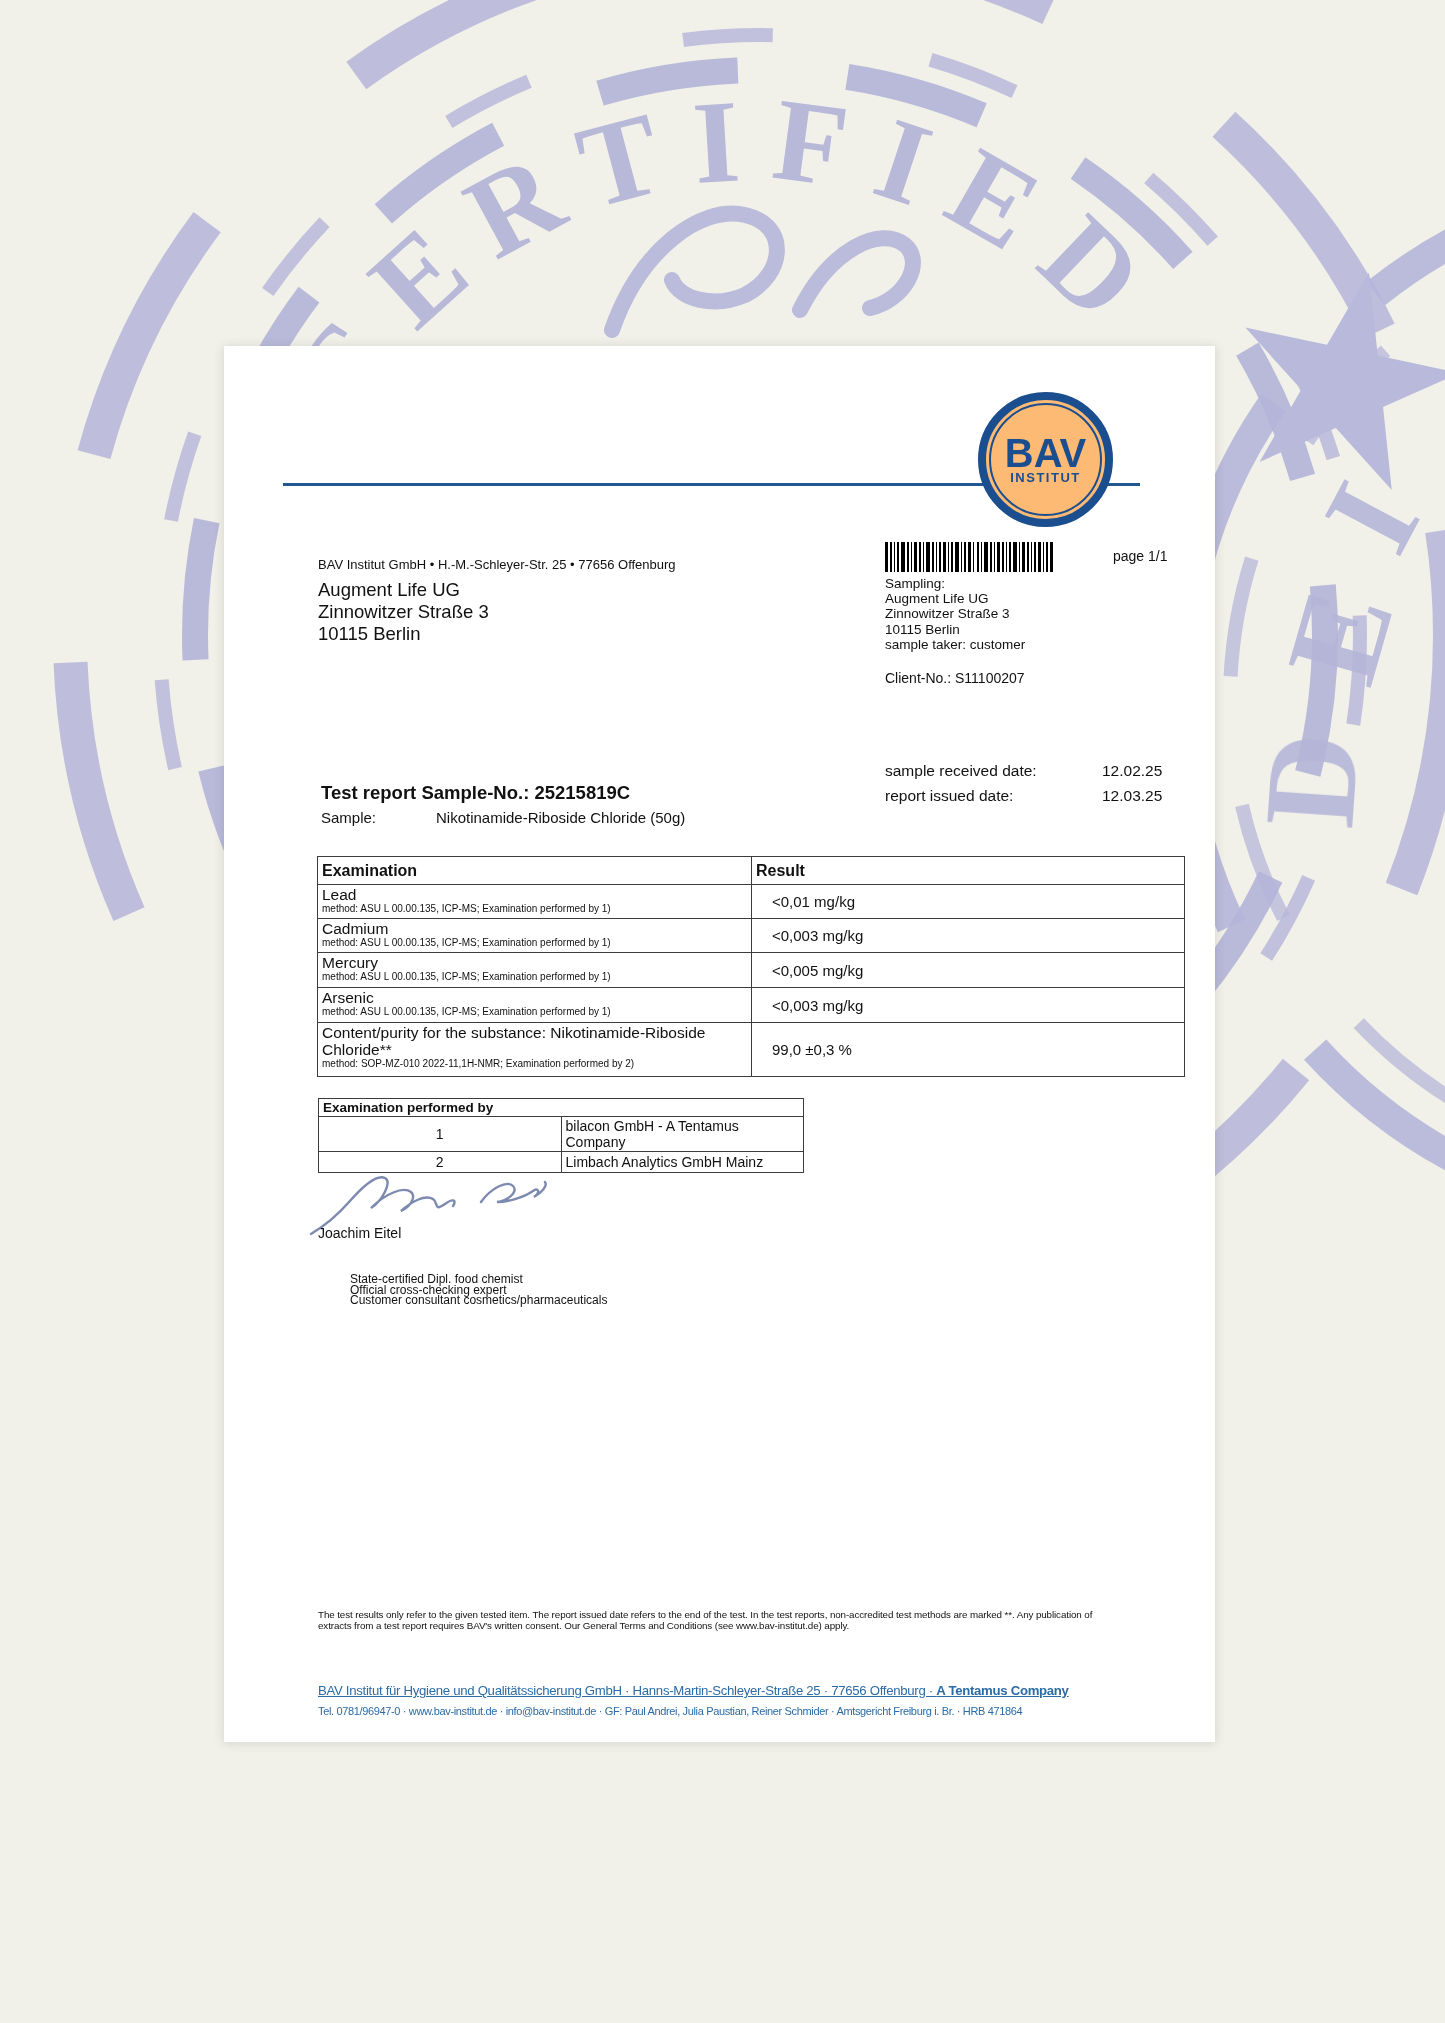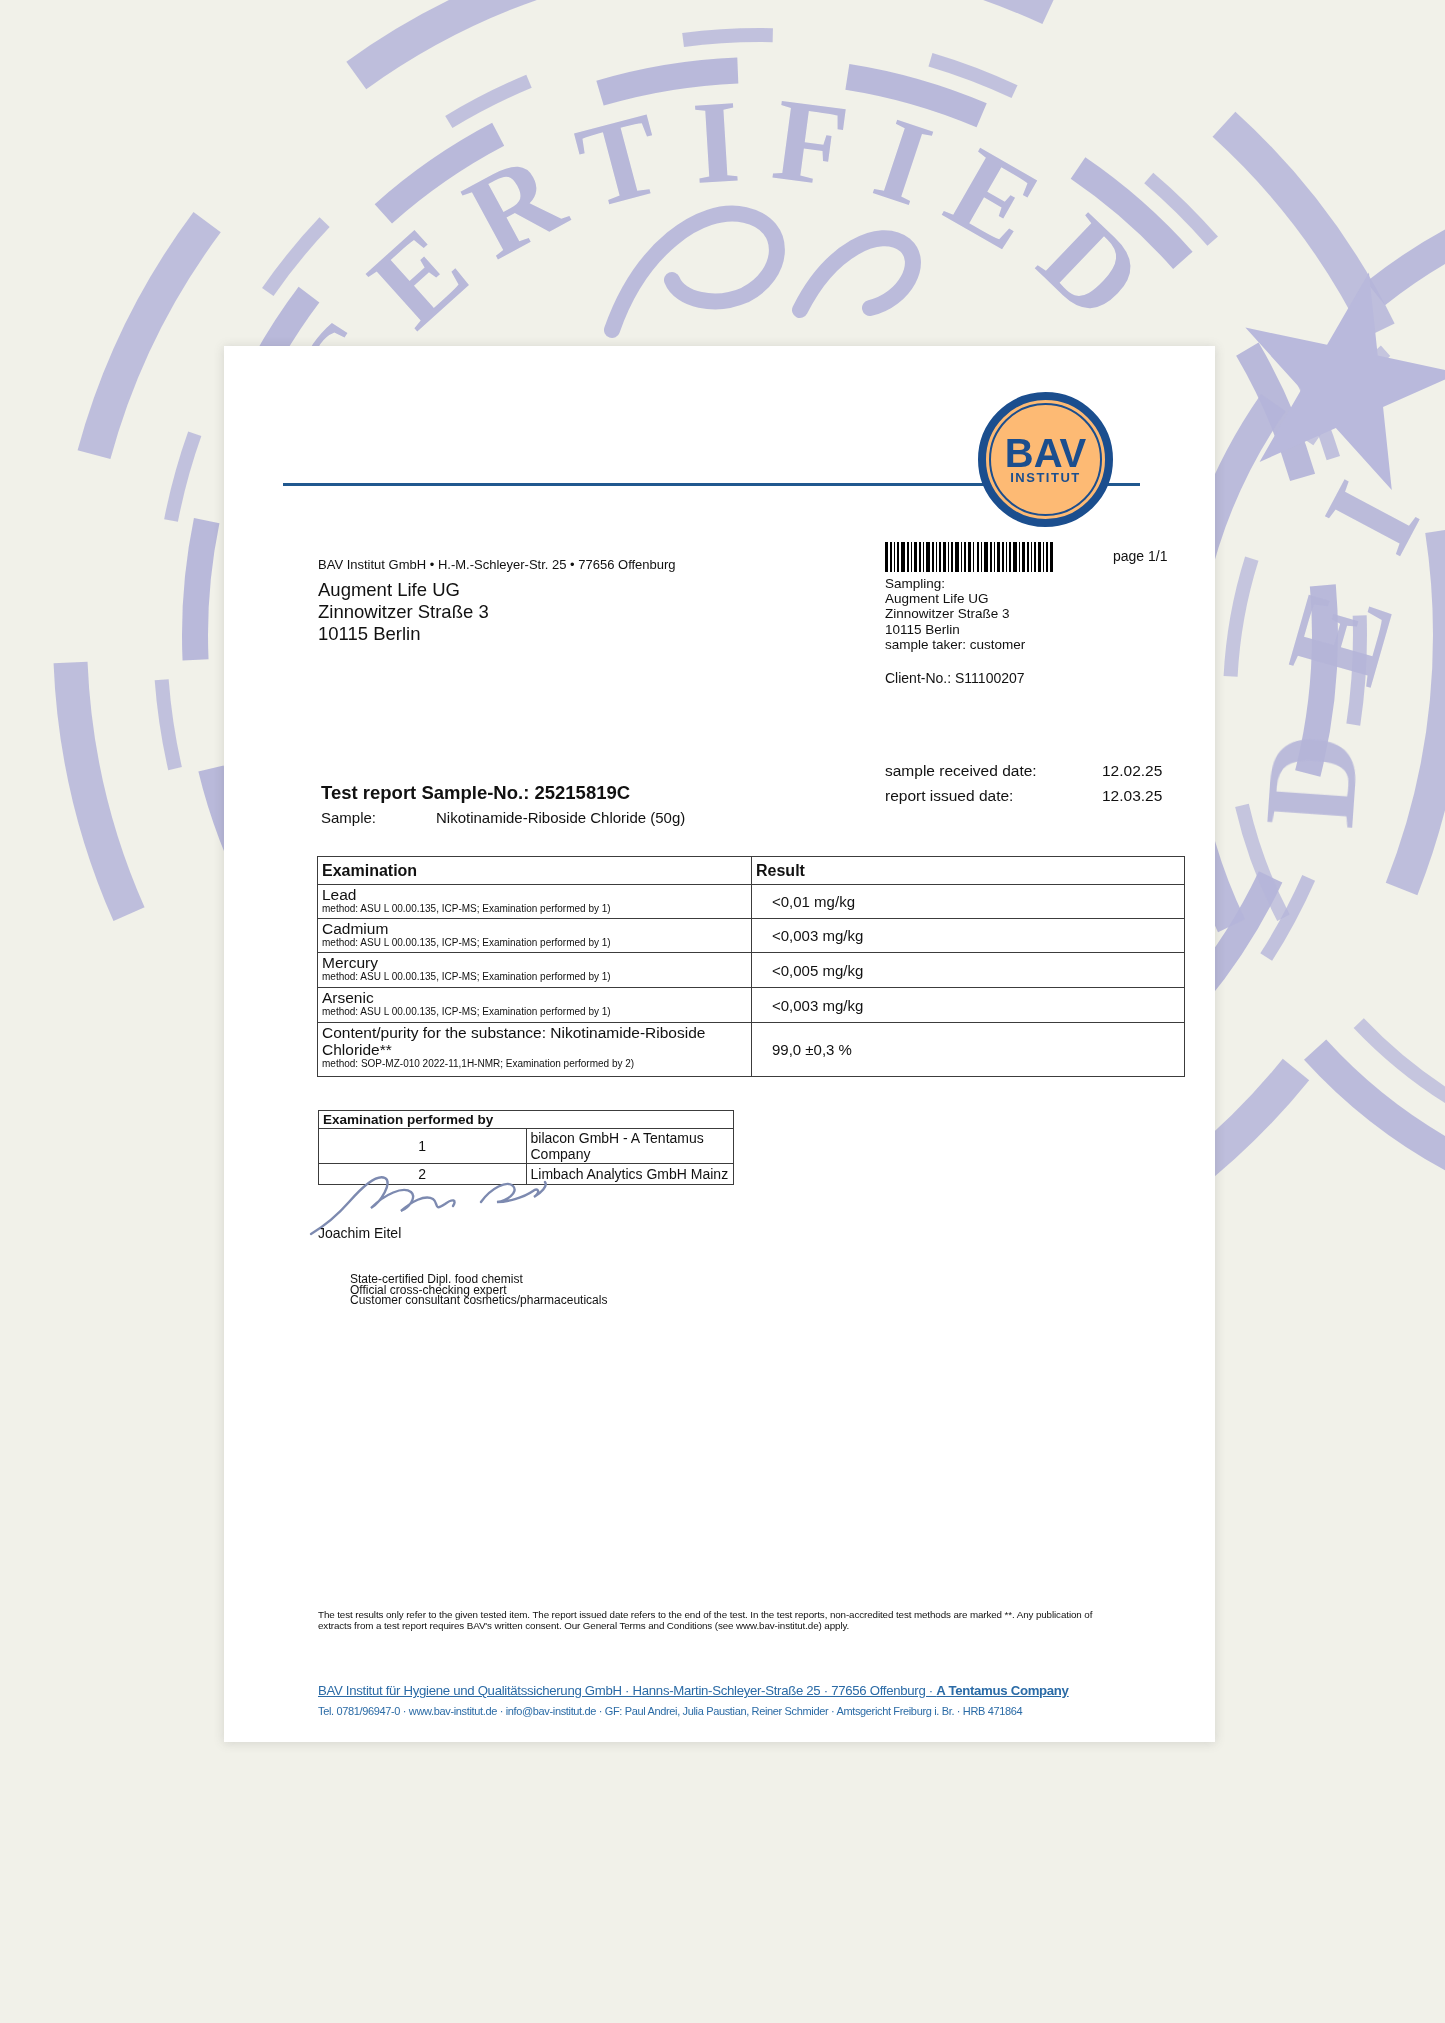--- a/index.html
+++ b/index.html
@@ -46,21 +46,21 @@
   table{border-collapse:collapse;}
   .results table{width:849px; table-layout:fixed;}
   .results td,.results th{border:1px solid #3c3c3c; padding:1px 4px; vertical-align:top; overflow:hidden;}
   .results th{text-align:left; font-size:16px; height:25px; vertical-align:middle; padding-left:4px;}
   .col-exam{width:425px;} .col-res{width:424px;}
   .r-name{font-size:15.5px; line-height:17px; display:block;}
   .r-method{font-size:10px; line-height:11.5px; display:block;}
   .r-result{vertical-align:middle !important; font-size:15px; padding-left:20px !important;}
   
   .pb{left:94px; top:752px;}
-  .pb table{width:416px; table-layout:fixed;margin-top:12px;}
+  .pb table{width:486px; table-layout:fixed;}
   .pb td,.pb th{border:1px solid #3c3c3c; padding:1px 4px; overflow:hidden;}
   .pb th{text-align:left; font-size:13.5px; height:15px;}
   .pb td{font-size:14px; height:18px;}
   .pb .num{width:22px; text-align:center; padding:1px 2px;}
   
   .sig{left:81px; top:822px;}
   .sig-name{left:94px; top:879px; font-size:14px;}
   .sig-sub{left:94px; top:928px; font-size:12px; line-height:10.5px;margin-left:32px;}
   
   .disclaimer{left:94px; top:1263px; font-size:9.8px; line-height:11px; letter-spacing:-0.1px; white-space:nowrap;}

